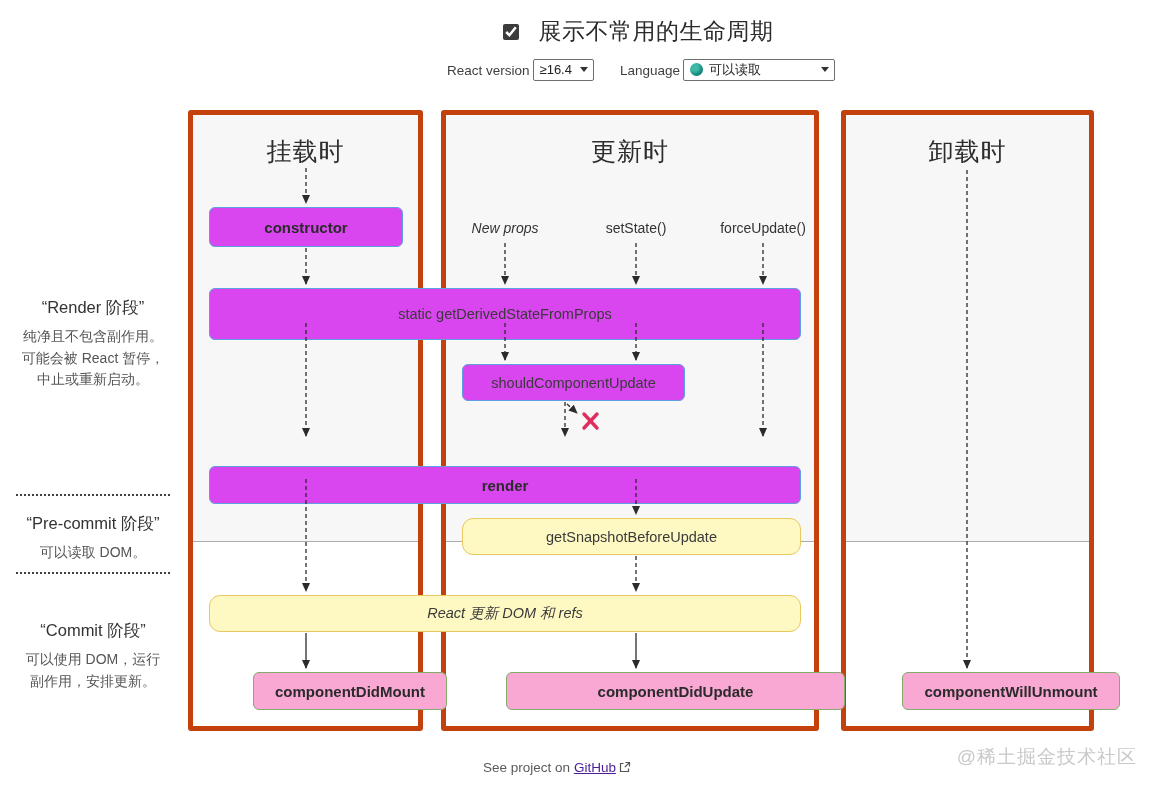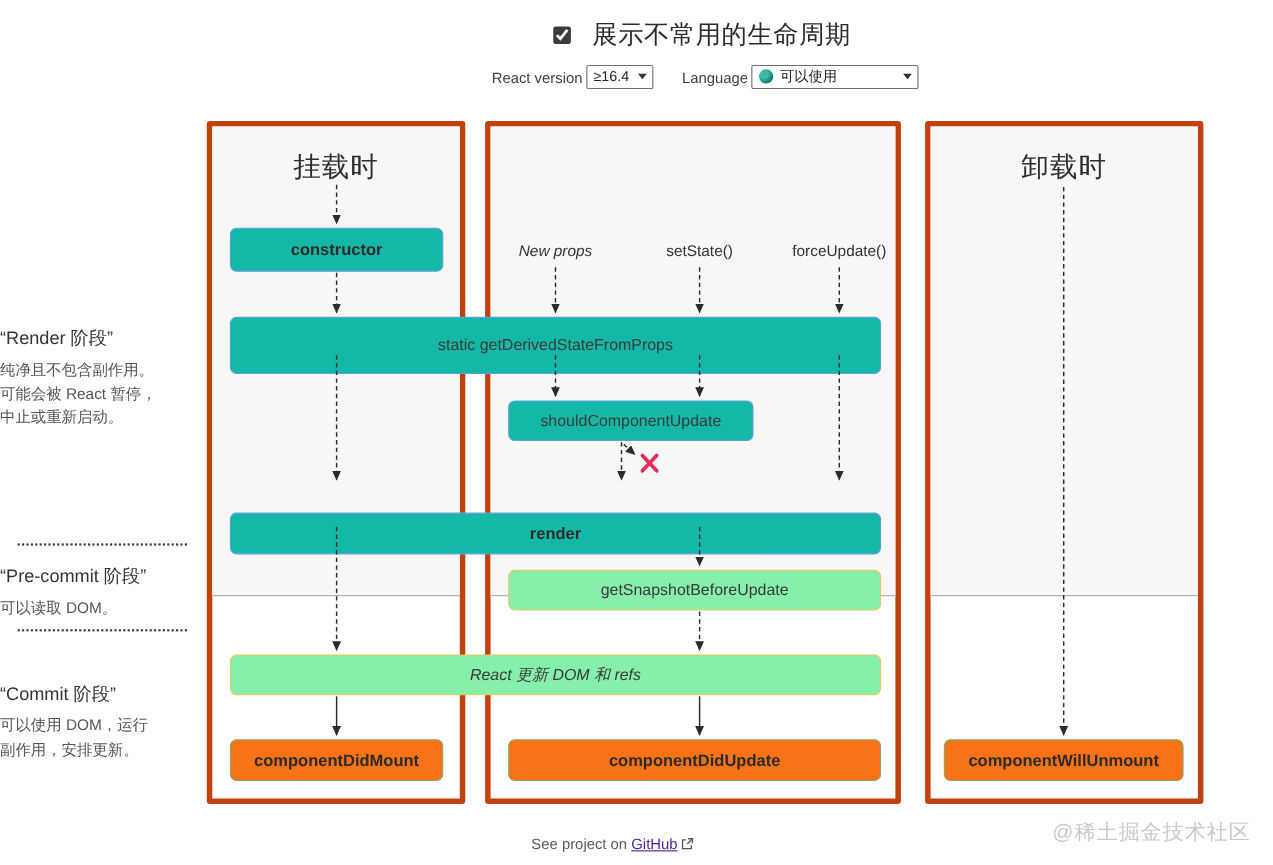--- a/index.html
+++ b/index.html
@@ -36,21 +36,21 @@
     border-top: 5px solid #333;
   }
   .select.lang { width: 152px; }
   .select.lang .spacer { flex: 1; }
   .globe {
     width: 13px; height: 13px; border-radius: 50%;
     background: radial-gradient(circle at 35% 32%, #3db8a6 0 30%, #0d8077 70%, #085f5c 100%);
     display: inline-block;
   }
   
-  .phase-note { position: absolute; left: 0; width: 186px; text-align: left; }
+  .phase-note { position: absolute; left: 0; width: 186px; text-align: center; }
   .phase-note .ph-title { font-size: 16.5px; color: #333; margin-bottom: 7px; }
   .phase-note .ph-line { font-size: 14px; color: #555; line-height: 21.5px; }
   .dotted-div {
     position: absolute; left: 16px; width: 154px; height: 0;
     border-top: 2px dotted #3f3f3f;
   }
   
   .panel {
     position: absolute; top: 110px; height: 621px;
     border: 5px solid #c2410c; border-radius: 3px; background: #ffffff;
@@ -71,23 +71,23 @@
   .trigger.italic { font-style: italic; }
   
   .box {
     position: absolute; z-index: 5;
     display: flex; align-items: center; justify-content: center;
     border-radius: 6px; border: 1px solid;
     font-size: 14.5px; color: #3a3a3a; white-space: nowrap;
   }
   .box.bold { font-weight: bold; color: #2b2b2b; font-size: 15px; }
   .box.italic { font-style: italic; }
-  .box.blue   { background: #14b8a6; border-color: #5f9fe0; text-align: center; }
-  .box.yellow { background: #86efac; border-color: #e9c85f; }
-  .box.green  { background: #f97316; border-color: #84aa6c; }
+  .box.blue   { background: #d946ef; border-color: #5f9fe0; text-align: center; }
+  .box.yellow { background: #fef9c3; border-color: #e9c85f; border-radius: 11px; }
+  .box.green  { background: #f9a8d4; border-color: #84aa6c; margin-left: 44px; }
   
   .overlay { position: absolute; left: 0; top: 0; z-index: 6; pointer-events: none; }
   
   .footer {
     position: absolute; top: 760px; left: 0; width: 1114px;
     text-align: center; font-size: 13.5px; color: #5a5a5a;
   }
   .footer a { color: #4c1d95; text-decoration: underline; cursor: pointer; }
   .ext-ico { vertical-align: -1px; margin-left: 3px; }
   .watermark {
@@ -108,21 +108,21 @@
     <span>React version</span>
     <div class="select">
       <span>≥16.4</span>
       <span class="caret"></span>
     </div>
   </div>
   <div class="ctrl-group">
     <span>Language</span>
     <div class="select lang">
       <span class="globe"></span>
-      <span>可以使用</span>
+      <span>可以读取</span>
       <span class="spacer"></span>
       <span class="caret"></span>
     </div>
   </div>
 </div>
 
 <div class="phase-note" style="top:297px">
   <div class="ph-title">“Render 阶段”</div>
   <div class="ph-line">纯净且不包含副作用。</div>
   <div class="ph-line">可能会被 React 暂停，</div>
@@ -139,20 +139,21 @@
   <div class="ph-line">可以使用 DOM，运行</div>
   <div class="ph-line">副作用，安排更新。</div>
 </div>
 
 <div class="panel" style="left:188px; width:235px">
   <div class="render-zone"></div>
   <h2>挂载时</h2>
 </div>
 <div class="panel" style="left:441px; width:378px">
   <div class="render-zone"></div>
+  <h2>更新时</h2>
 </div>
 <div class="panel" style="left:841px; width:253px">
   <div class="render-zone"></div>
   <h2>卸载时</h2>
 </div>
 
 <div class="trigger italic" style="left:505px">New props</div>
 <div class="trigger" style="left:636px">setState()</div>
 <div class="trigger" style="left:763px">forceUpdate()</div>
 

